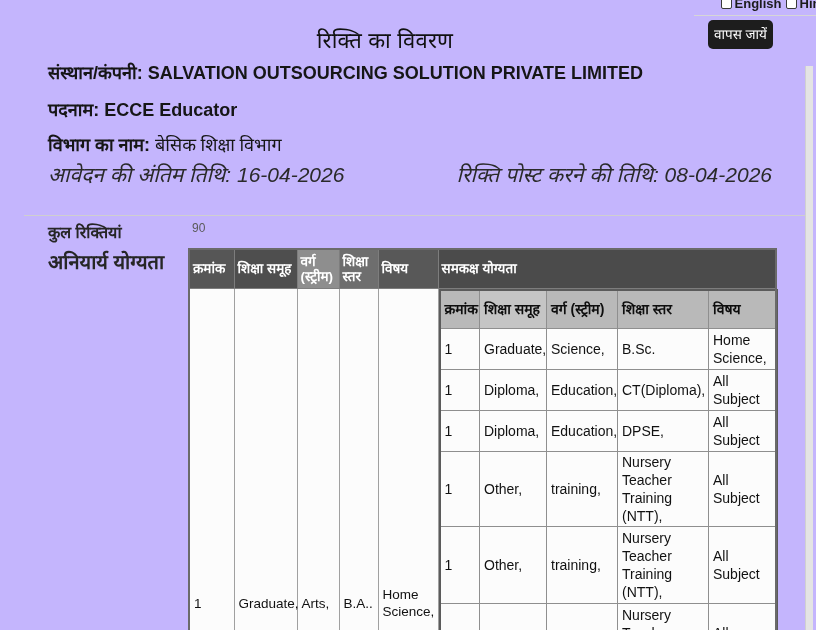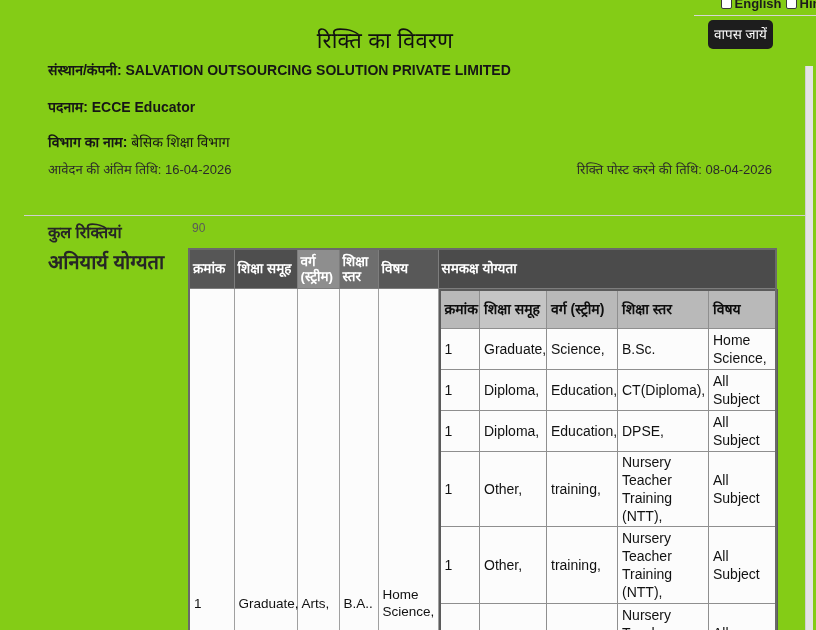--- a/index.html
+++ b/index.html
@@ -1,40 +1,40 @@
 <!DOCTYPE html>
 <html><head>
 <meta charset="utf-8">
 <style>
   * { margin:0; padding:0; box-sizing:border-box; }
   html,body { background:#fff; }
   body { font-family:"Liberation Sans","DejaVu Sans",sans-serif; color:#1a1a1a; }
-  #screen { position:relative; width:816px; height:630px; background:#84cc16; overflow:hidden; }
+  #screen { position:relative; width:816px; height:630px; background:#c4b5fd; overflow:hidden; }
 
   
   .lang-row { position:absolute; top:-4px; right:-16px; display:flex; align-items:center; gap:4px;
               font-size:13px; font-weight:bold; color:#1c1c1c; white-space:nowrap; }
   .lang-item { display:flex; align-items:center; gap:3px; cursor:pointer; }
   .cbx { width:11px; height:11px; border:1.5px solid #3a3a3a; border-radius:2px; background:#fff; display:inline-block; }
   .lang-underline { position:absolute; top:15px; right:0; width:122px; height:1px; background:#d6d6d6; }
 
   .page-title { position:absolute; top:24px; left:0; width:770px; text-align:center;
                 font-size:22px; color:#111; letter-spacing:0.2px; }
 
   .back-btn { position:absolute; top:20px; left:708px; width:65px; height:29px; background:#1d1d1d;
               color:#fff; font-size:13.5px; border:none; border-radius:5px; text-align:center;
               line-height:29px; cursor:pointer; font-family:inherit; }
 
-  .info-line { position:absolute; left:48px; font-size:14px; font-weight:bold; color:#161616; white-space:nowrap; }
+  .info-line { position:absolute; left:48px; font-size:18px; font-weight:bold; color:#161616; white-space:nowrap; }
   .line-company { top:60px; }
   .line-post { top:97px; }
   .line-dept { top:132px; }
   .info-line .val-normal { font-weight:normal;font-family:Liberation Serif, serif; }
 
-  .date-line { position:absolute; font-size:13px; color:#2a2a2a; white-space:nowrap; }
+  .date-line { position:absolute; font-size:21px; color:#2a2a2a; white-space:nowrap;font-style:italic; }
   .line-lastdate { top:160px; left:48px; }
   .line-postdate { top:160px; right:44px; }
 
   .divider { position:absolute; top:215px; left:24px; width:782px; height:1px; background:#cfcfcf; }
 
   .total-label { position:absolute; top:221px; left:48px; font-size:16px; font-weight:bold; color:#262626; }
   .total-value { position:absolute; top:221px; left:192px; font-size:12px; color:#5a5a5a; }
   .qual-label  { position:absolute; top:248px; left:48px; font-size:20px; font-weight:bold; color:#262626; }
 
   .scroll-strip { position:absolute; top:66px; right:3px; width:8px; height:564px; background:#e4e4e4;

